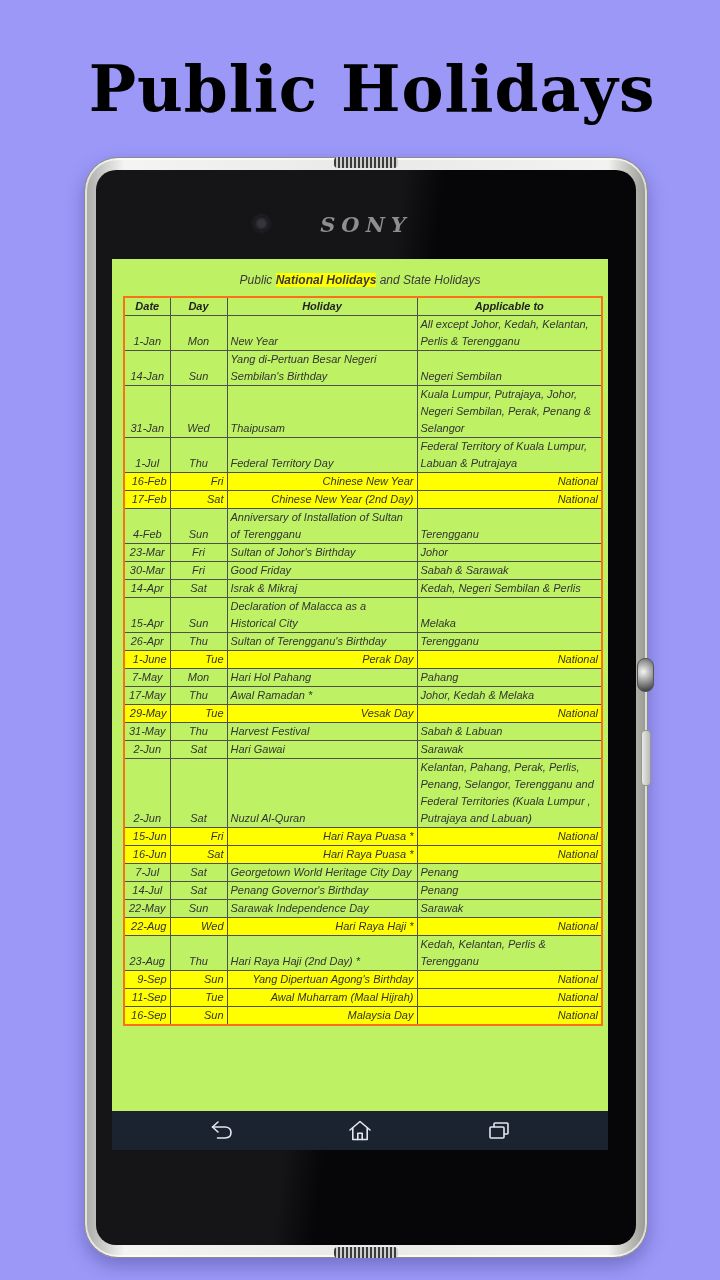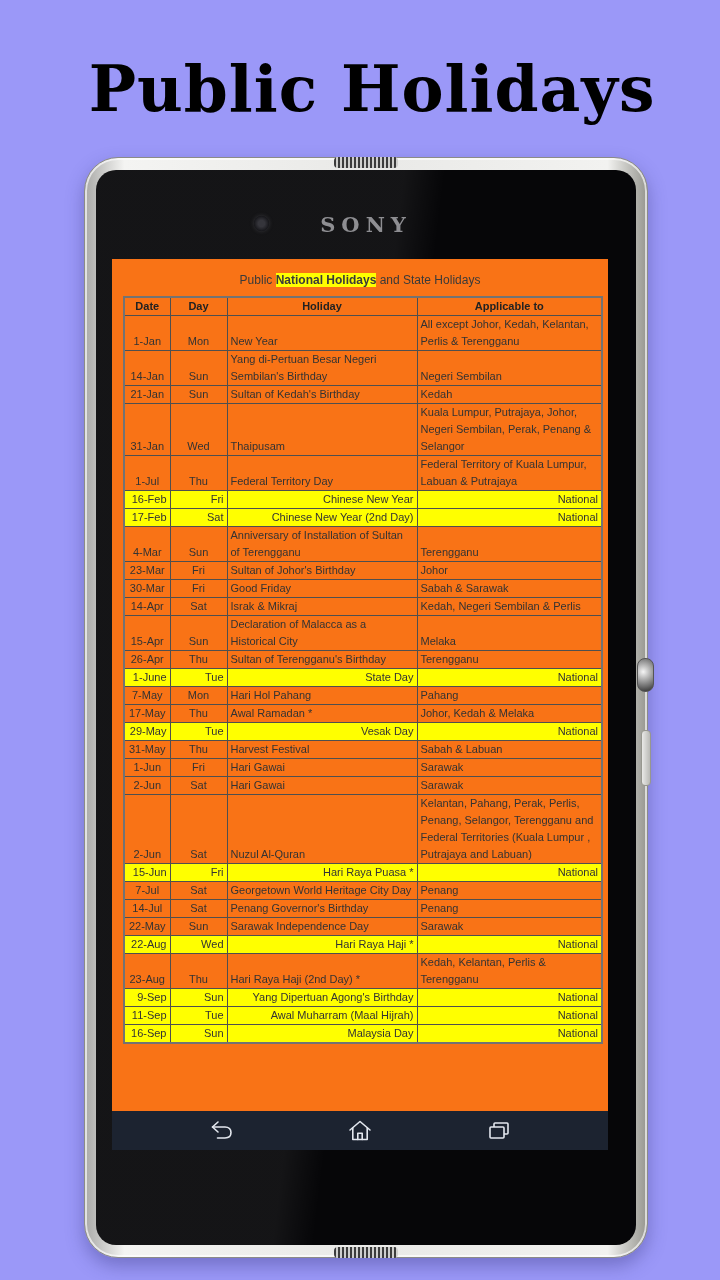--- a/index.html
+++ b/index.html
@@ -33,48 +33,48 @@
     background:radial-gradient(circle at 35% 40%,#f5f5f5,#6a6a6a 70%,#2c2c2c);
     border:1px solid #555;
   }
   .volume-button{
     position:absolute;right:-4px;top:572px;width:8px;height:54px;border-radius:4px;
     background:linear-gradient(to right,#e9e9e7,#b9b9b5);
     border:1px solid #97978f;
   }
   .screen{
     position:absolute;left:11px;right:11px;top:12px;bottom:12px;
-    background:#060608;border-radius:20px;overflow:hidden;
+    background:#060608;border-radius:20px;overflow:hidden;font-style:italic;
   }
   .reflection{
     position:absolute;inset:0;z-index:1;
     background:linear-gradient(97deg,rgba(255,255,255,.06) 0 46%,rgba(255,255,255,0) 52%);
   }
   .brand-logo{
     position:absolute;top:42px;left:0;width:100%;text-align:center;z-index:2;
     font-family:"DejaVu Serif",serif;font-weight:bold;font-size:21px;
     letter-spacing:6px;color:#8e8e92;
   }
   .front-camera{
     position:absolute;top:46px;left:158px;width:15px;height:15px;border-radius:50%;z-index:2;
     background:radial-gradient(circle,#35353b 30%,#18181c 70%);
     box-shadow:0 0 4px rgba(120,120,130,.35);
   }
   
   .document{
     position:absolute;left:16px;top:89px;width:496px;height:852px;z-index:2;
-    background:#f97316;color:#2e2e2e;overflow:hidden;
+    background:#bef264;color:#2e2e2e;overflow:hidden;
   }
   .doc-heading{
     padding-top:14px;text-align:center;font-size:12px;color:#3a3a3a;
   }
   .doc-heading .hl{background:#ffff00;font-weight:bold;}
   table.holidays{
     border-collapse:collapse;margin:9px 0 0 11px;width:478px;table-layout:fixed;
-    font-size:11px;color:#333;border:2px solid #737373;
+    font-size:11px;color:#333;border:2px solid #f97316;
   }
   table.holidays th,table.holidays td{
     border:1px solid #4f4f4f;vertical-align:bottom;padding:0 3px;line-height:17px;
     overflow:hidden;
   }
   table.holidays th{font-weight:bold;color:#222;}
   .col-date{width:46px;}  .col-day{width:57px;}
   .col-holiday{width:190px;} .col-applicable{width:185px;}
   th.c-date,td.c-date,th.c-day,td.c-day{text-align:center;}
   tr.national td{background:#ffff00;text-align:right;}
@@ -129,26 +129,20 @@
               <td class="c-holiday">New Year</td>
               <td class="c-applicable">All except Johor, Kedah, Kelantan, Perlis &amp; Terengganu</td>
             </tr>
             <tr>
               <td class="c-date">14-Jan</td>
               <td class="c-day">Sun</td>
               <td class="c-holiday">Yang di-Pertuan Besar Negeri Sembilan's Birthday</td>
               <td class="c-applicable">Negeri Sembilan</td>
             </tr>
             <tr>
-              <td class="c-date">21-Jan</td>
-              <td class="c-day">Sun</td>
-              <td class="c-holiday">Sultan of Kedah's Birthday</td>
-              <td class="c-applicable">Kedah</td>
-            </tr>
-            <tr>
               <td class="c-date">31-Jan</td>
               <td class="c-day">Wed</td>
               <td class="c-holiday">Thaipusam</td>
               <td class="c-applicable">Kuala Lumpur, Putrajaya, Johor, Negeri Sembilan, Perak, Penang &amp; Selangor</td>
             </tr>
             <tr>
               <td class="c-date">1-Jul</td>
               <td class="c-day">Thu</td>
               <td class="c-holiday">Federal Territory Day</td>
               <td class="c-applicable">Federal Territory of Kuala Lumpur, Labuan &amp; Putrajaya</td>
@@ -159,21 +153,21 @@
               <td class="c-holiday">Chinese New Year</td>
               <td class="c-applicable">National</td>
             </tr>
             <tr class="national">
               <td class="c-date">17-Feb</td>
               <td class="c-day">Sat</td>
               <td class="c-holiday">Chinese New Year (2nd Day)</td>
               <td class="c-applicable">National</td>
             </tr>
             <tr>
-              <td class="c-date">4-Mar</td>
+              <td class="c-date">4-Feb</td>
               <td class="c-day">Sun</td>
               <td class="c-holiday">Anniversary of Installation of Sultan of Terengganu</td>
               <td class="c-applicable">Terengganu</td>
             </tr>
             <tr>
               <td class="c-date">23-Mar</td>
               <td class="c-day">Fri</td>
               <td class="c-holiday">Sultan of Johor's Birthday</td>
               <td class="c-applicable">Johor</td>
             </tr>
@@ -197,21 +191,21 @@
             </tr>
             <tr>
               <td class="c-date">26-Apr</td>
               <td class="c-day">Thu</td>
               <td class="c-holiday">Sultan of Terengganu's Birthday</td>
               <td class="c-applicable">Terengganu</td>
             </tr>
             <tr class="national">
               <td class="c-date">1-June</td>
               <td class="c-day">Tue</td>
-              <td class="c-holiday">State Day</td>
+              <td class="c-holiday">Perak Day</td>
               <td class="c-applicable">National</td>
             </tr>
             <tr>
               <td class="c-date">7-May</td>
               <td class="c-day">Mon</td>
               <td class="c-holiday">Hari Hol Pahang</td>
               <td class="c-applicable">Pahang</td>
             </tr>
             <tr>
               <td class="c-date">17-May</td>
@@ -225,40 +219,40 @@
               <td class="c-holiday">Vesak Day</td>
               <td class="c-applicable">National</td>
             </tr>
             <tr>
               <td class="c-date">31-May</td>
               <td class="c-day">Thu</td>
               <td class="c-holiday">Harvest Festival</td>
               <td class="c-applicable">Sabah &amp; Labuan</td>
             </tr>
             <tr>
-              <td class="c-date">1-Jun</td>
-              <td class="c-day">Fri</td>
+              <td class="c-date">2-Jun</td>
+              <td class="c-day">Sat</td>
               <td class="c-holiday">Hari Gawai</td>
               <td class="c-applicable">Sarawak</td>
             </tr>
             <tr>
               <td class="c-date">2-Jun</td>
               <td class="c-day">Sat</td>
-              <td class="c-holiday">Hari Gawai</td>
-              <td class="c-applicable">Sarawak</td>
-            </tr>
-            <tr>
-              <td class="c-date">2-Jun</td>
-              <td class="c-day">Sat</td>
               <td class="c-holiday">Nuzul Al-Quran</td>
               <td class="c-applicable">Kelantan, Pahang, Perak, Perlis, Penang, Selangor, Terengganu and Federal Territories (Kuala Lumpur , Putrajaya and Labuan)</td>
             </tr>
             <tr class="national">
               <td class="c-date">15-Jun</td>
               <td class="c-day">Fri</td>
+              <td class="c-holiday">Hari Raya Puasa *</td>
+              <td class="c-applicable">National</td>
+            </tr>
+            <tr class="national">
+              <td class="c-date">16-Jun</td>
+              <td class="c-day">Sat</td>
               <td class="c-holiday">Hari Raya Puasa *</td>
               <td class="c-applicable">National</td>
             </tr>
             <tr>
               <td class="c-date">7-Jul</td>
               <td class="c-day">Sat</td>
               <td class="c-holiday">Georgetown World Heritage City Day</td>
               <td class="c-applicable">Penang</td>
             </tr>
             <tr>

